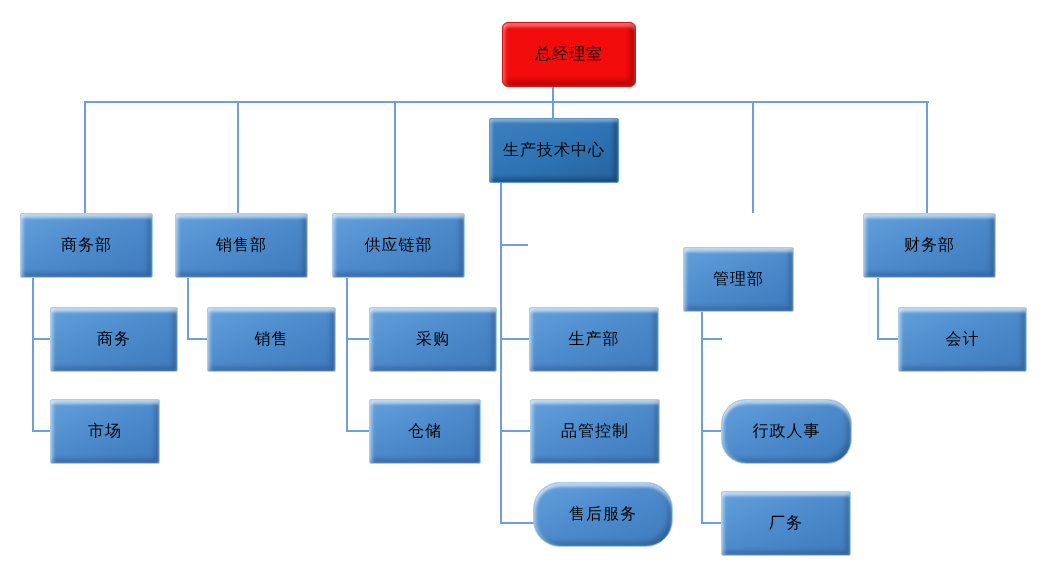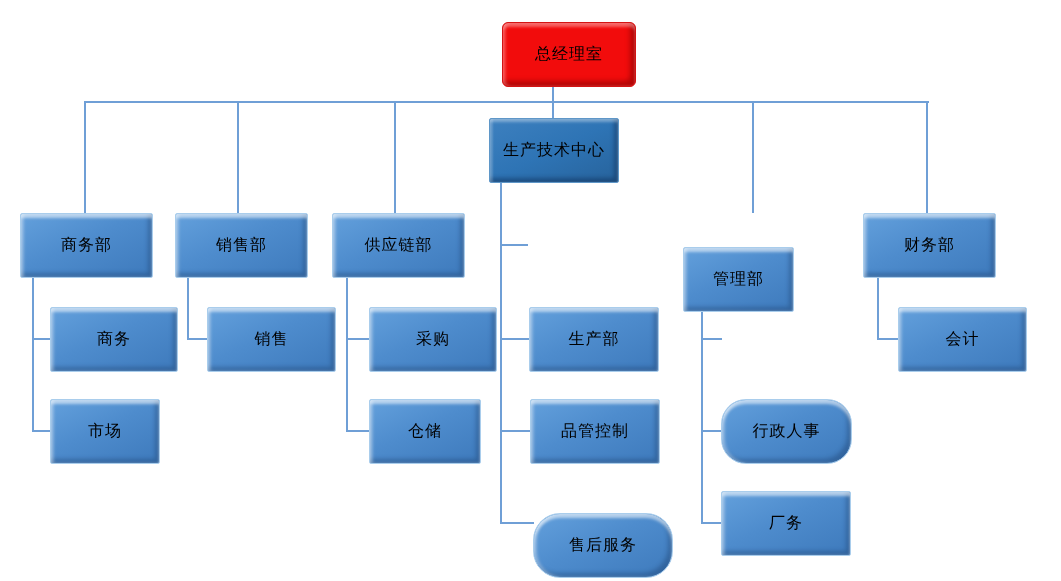--- a/index.html
+++ b/index.html
@@ -91,18 +91,18 @@
   <div class="node" style="left:683px;top:213px;width:111px;margin-top:34px;">管理部</div>
   <div class="node" style="left:863px;top:213px;width:133px;">财务部</div>
 
   <div class="node" style="left:50px;top:307px;width:128px;">商务</div>
   <div class="node" style="left:50px;top:399px;width:110px;">市场</div>
   <div class="node" style="left:207px;top:307px;width:129px;">销售</div>
   <div class="node" style="left:369px;top:307px;width:128px;text-align:right;">采购</div>
   <div class="node" style="left:369px;top:399px;width:112px;">仓储</div>
   <div class="node" style="left:529px;top:307px;width:130px;">生产部</div>
   <div class="node" style="left:530px;top:399px;width:130px;">品管控制</div>
-  <div class="node" style="left:533px;top:513px;width:140px;border-radius:27px;">售后服务</div>
+  <div class="node" style="left:533px;top:482px;width:140px;border-radius:27px;">售后服务</div>
   <div class="node" style="left:721px;top:399px;width:131px;border-radius:25px;">行政人事</div>
   <div class="node" style="left:721px;top:491px;width:130px;">厂务</div>
   <div class="node" style="left:898px;top:307px;width:129px;">会计</div>
 
 </div>
 
 </body></html>

